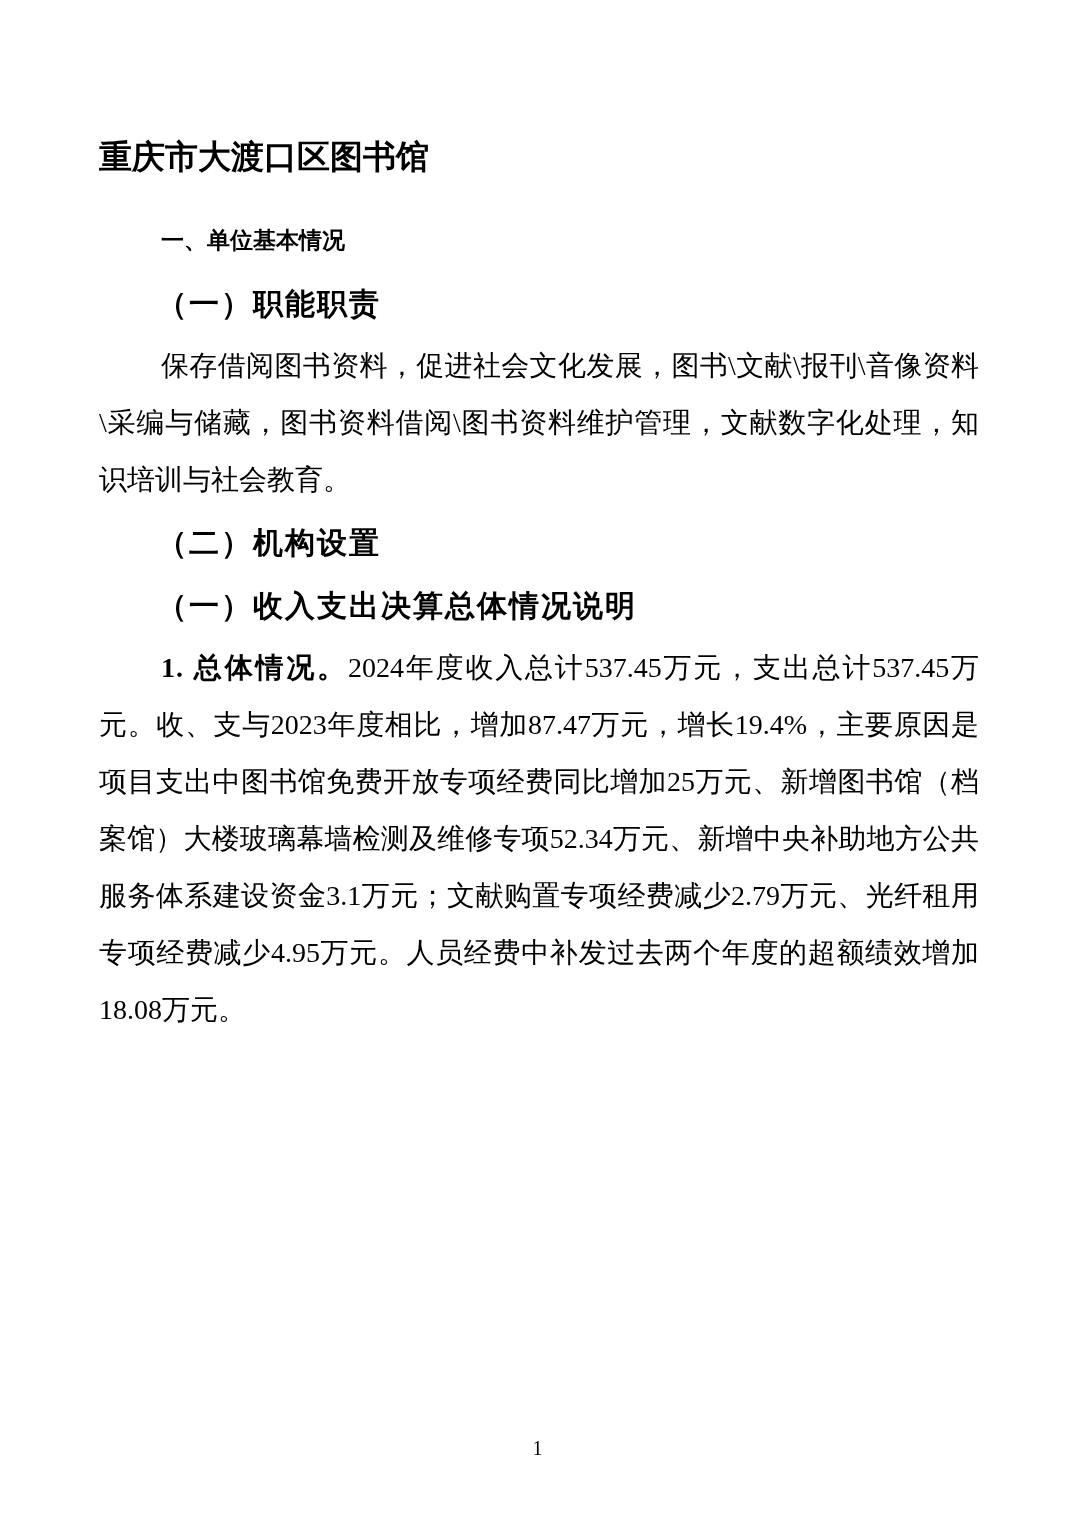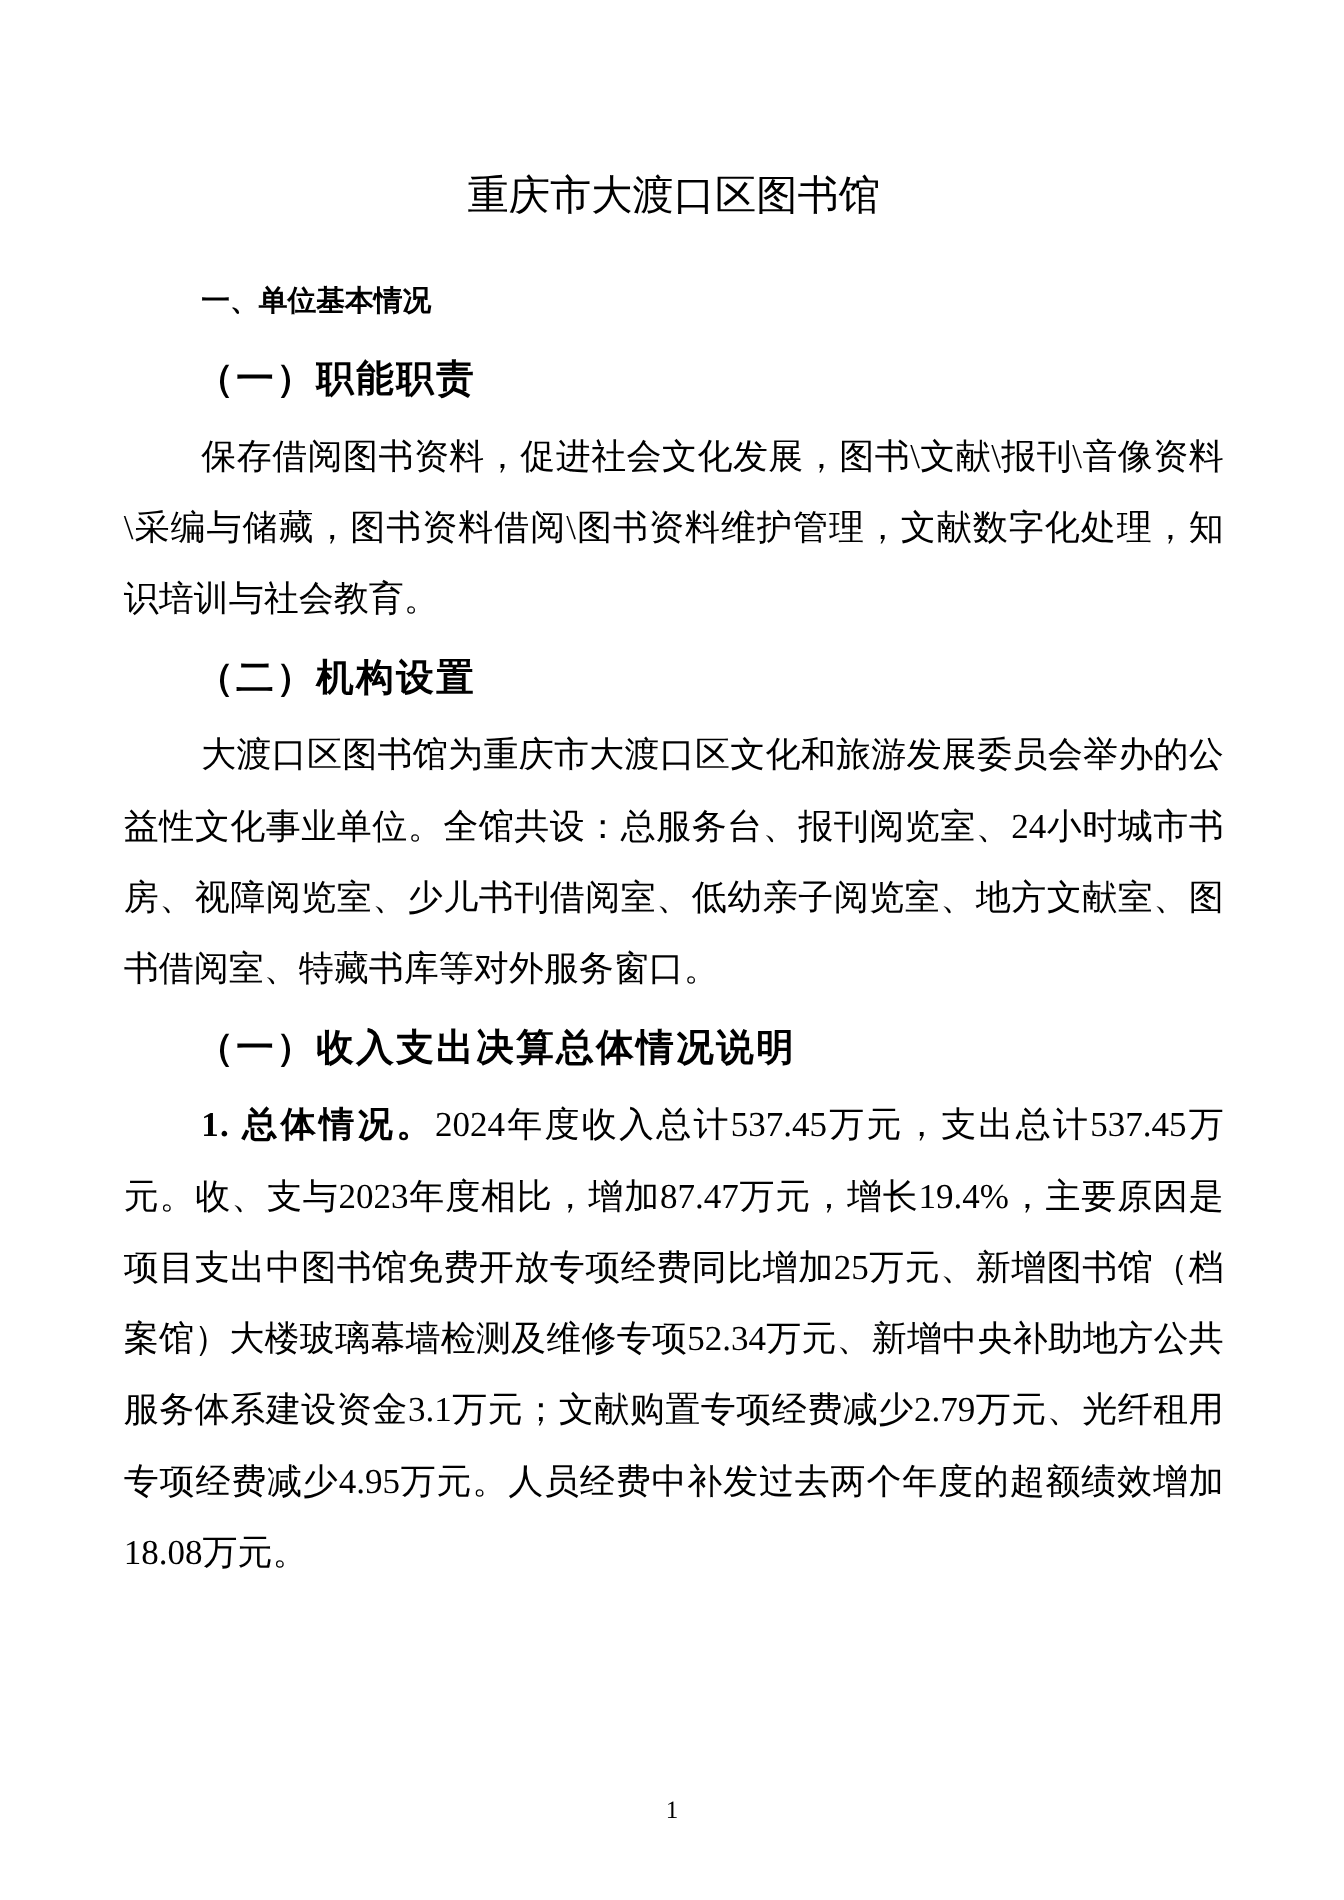--- a/index.html
+++ b/index.html
@@ -14,22 +14,21 @@
   }
   .page {
     position: absolute;
     inset: 0;
     padding: 128px 96px 0 99px;
     background: #ffffff;
   }
   .doc-title {
     font-family: "Liberation Serif", serif;
     font-size: 33px;
-    font-weight: normal;
-    text-align: center;
+    font-weight: bold;
     line-height: 58px;
   }
   .sec-heading {
     font-family: "Liberation Sans", sans-serif;
     font-size: 23px;
     font-weight: bold;
     line-height: 57px;
     text-indent: 62px;
     margin-top: 5px;
   }
@@ -74,21 +73,20 @@
 <div class="page">
 
   <div class="doc-title">重庆市大渡口区图书馆</div>
 
   <div class="sec-heading first">一、单位基本情况</div>
 
   <div class="sub-heading">（一）职能职责</div>
   <p class="body-para">保存借阅图书资料，促进社会文化发展，图书\文献\报刊\音像资料\采编与储藏，图书资料借阅\图书资料维护管理，文献数字化处理，知识培训与社会教育。</p>
 
   <div class="sub-heading">（二）机构设置</div>
-  <p class="body-para">大渡口区图书馆为重庆市大渡口区文化和旅游发展委员会举办的公益性文化事业单位。全馆共设：总服务台、报刊阅览室、24小时城市书房、视障阅览室、少儿书刊借阅室、低幼亲子阅览室、地方文献室、图书借阅室、特藏书库等对外服务窗口。</p>
 
 
   <div class="sub-heading">（一）收入支出决算总体情况说明</div>
   <p class="body-para"><span class="para-lead">1. 总体情况。</span><span>2024年度收入总计537.45万元，支出总计537.45万元。收、支与2023年度相比，增加87.47万元，增长19.4%，主要原因是项目支出中图书馆免费开放专项经费同比增加25万元、新增图书馆（档案馆）大楼玻璃幕墙检测及维修专项52.34万元、新增中央补助地方公共服务体系建设资金3.1万元；文献购置专项经费减少2.79万元、光纤租用专项经费减少4.95万元。人员经费中补发过去两个年度的超额绩效增加18.08万元。</span></p>
 
   <div class="page-number">1</div>
 
 </div>
 
 </body></html>

